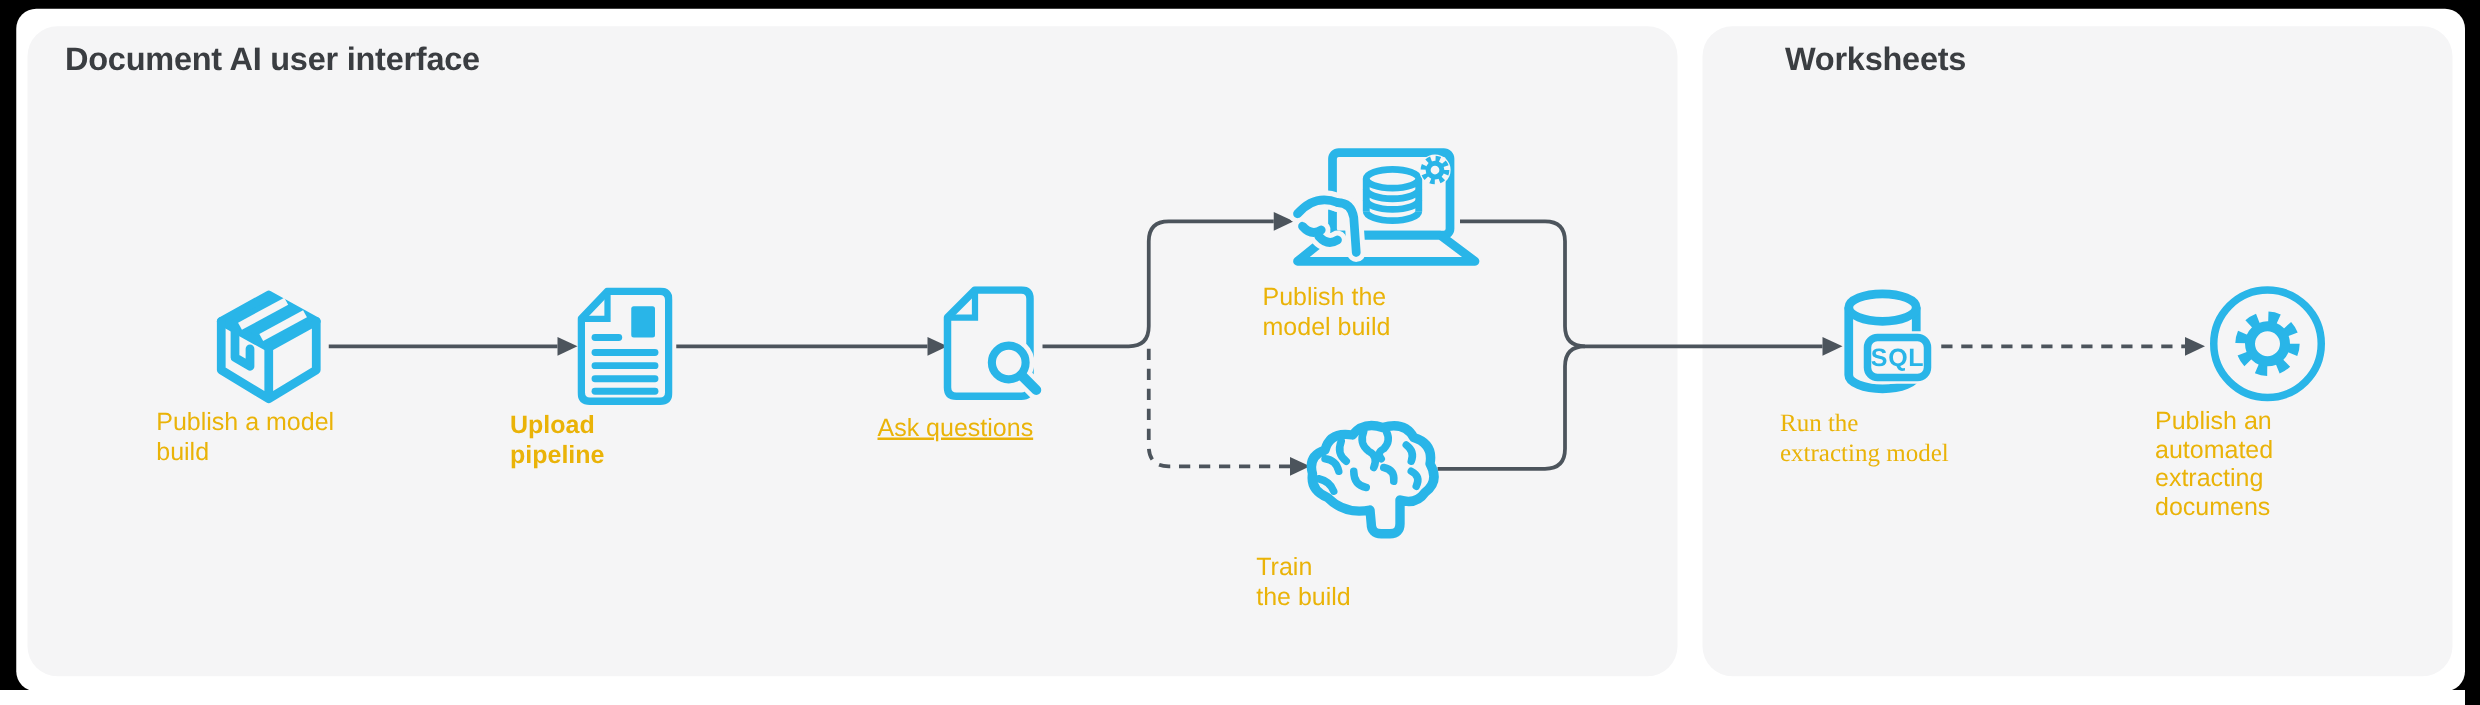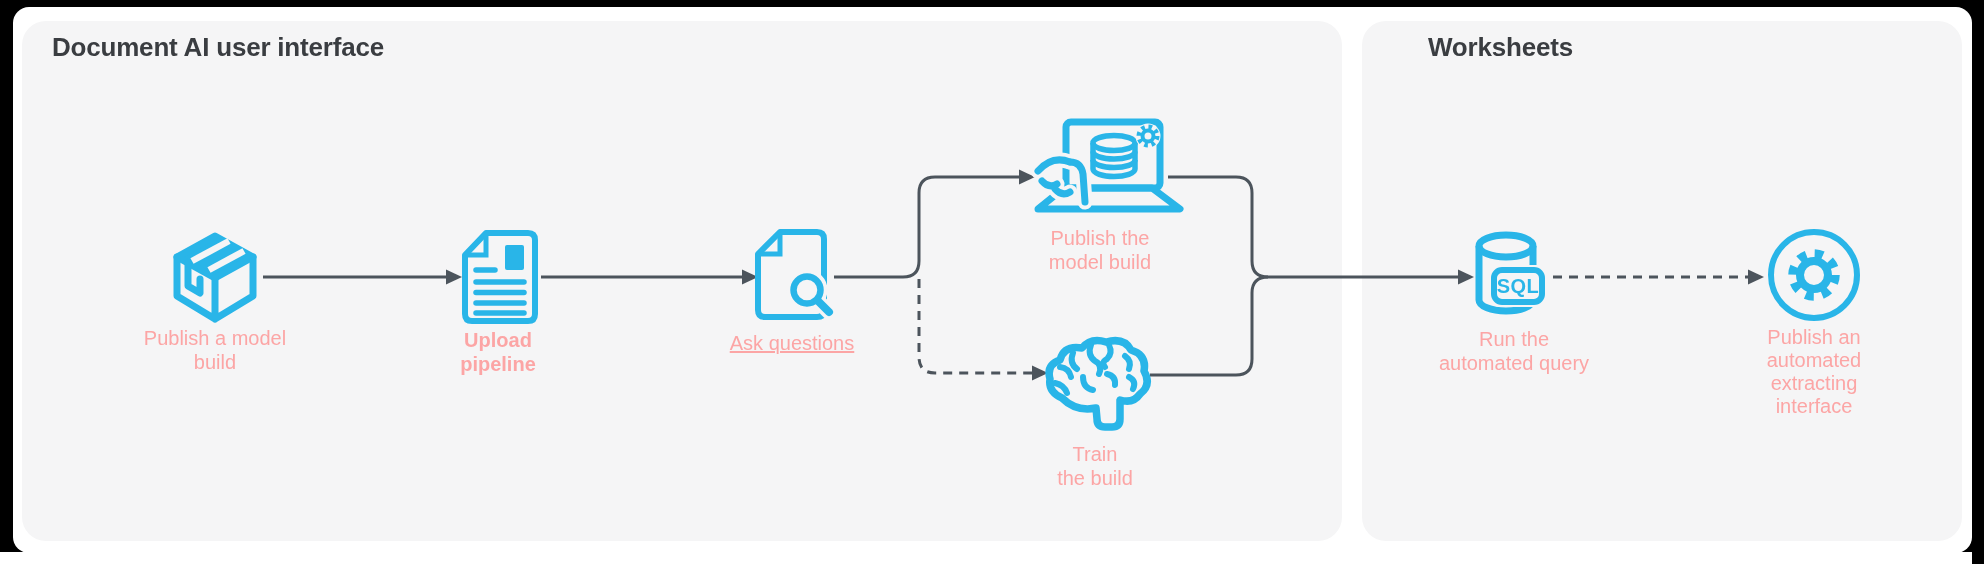--- a/index.html
+++ b/index.html
@@ -8,21 +8,21 @@
   .card { position:absolute; left:13px; top:7px; width:1959px; height:546px; background:#fff; border-radius:16px; }
   .bottom-strip { position:absolute; left:0; top:552px; width:1972px; height:12px; background:#fff; }
   .panel { position:absolute; top:21px; height:520px; background:#F5F5F6; border-radius:24px; }
   .panel-doc-ai { left:22px; width:1320px; }
   .panel-worksheets { left:1362px; width:600px; }
   .panel-title { position:absolute; top:32px; font-size:26px; font-weight:bold; color:#3A3D41; letter-spacing:-0.2px; }
   .title-doc-ai { left:52px; }
   .title-worksheets { left:1384px;margin-left:44px; }
   .connector-layer { position:absolute; left:0; top:0; width:1984px; height:564px; pointer-events:none; }
   .icon { position:absolute; }
-  .node-label { position:absolute; width:180px; text-align:center; font-size:20px; line-height:24px; color:#fca5a5; }
+  .node-label { position:absolute; width:180px; text-align:left; font-size:20px; line-height:24px; color:#eab308; }
   .node-label span { display:block; }
   .label-pipeline { line-height:23px; }
 </style>
 </head>
 <body>
 
 <div class="stage">
   <div class="card"></div>
   <div class="bottom-strip"></div>
 
@@ -143,29 +143,29 @@
     <span>the build</span>
   </div>
 
   <svg class="icon" style="left:1466px; top:227px;" width="84" height="96" viewBox="0 0 84 96">
     <path d="M 13,19 V 73 A 27 11 0 0 0 67,73 V 19" fill="none" stroke="#29B5E8" stroke-width="7"></path>
     <ellipse cx="40" cy="19" rx="27" ry="11" fill="none" stroke="#29B5E8" stroke-width="7"></ellipse>
     <rect x="23" y="38" width="60" height="42" rx="11" fill="#F5F5F6"></rect>
     <rect x="28" y="43" width="48" height="32" rx="8" fill="none" stroke="#29B5E8" stroke-width="6"></rect>
     <text x="52" y="66" text-anchor="middle" font-size="20" font-weight="bold" letter-spacing="0.5" fill="#29B5E8">SQL</text>
   </svg>
-  <div class="node-label" style="left:1424px; top:327px;">
+  <div class="node-label" style="left:1424px; top:327px;font-family:Liberation Serif, serif;">
     <span>Run the</span>
-    <span>automated query</span>
+    <span>extracting model</span>
   </div>
 
   <svg class="icon" style="left:1766px; top:227px;" width="96" height="96" viewBox="0 0 96 96">
     <circle cx="48" cy="48" r="43" fill="none" stroke="#29B5E8" stroke-width="6"></circle>
     <circle cx="48" cy="48" r="21" fill="none" stroke="#29B5E8" stroke-width="9.5" stroke-dasharray="8.2 8.3"></circle>
     <circle cx="48" cy="48" r="14" fill="none" stroke="#29B5E8" stroke-width="8"></circle>
   </svg>
   <div class="node-label label-pipeline" style="left:1724px; top:326px;">
     <span>Publish an</span>
     <span>automated</span>
     <span>extracting</span>
-    <span>interface</span>
+    <span>documens</span>
   </div>
 </div>
 
 </body></html>

